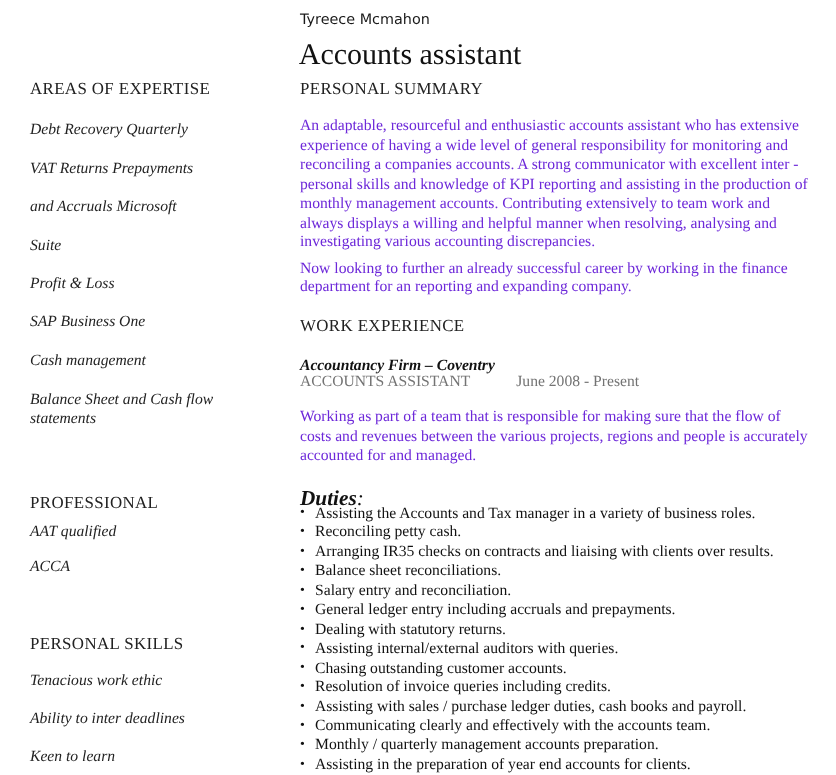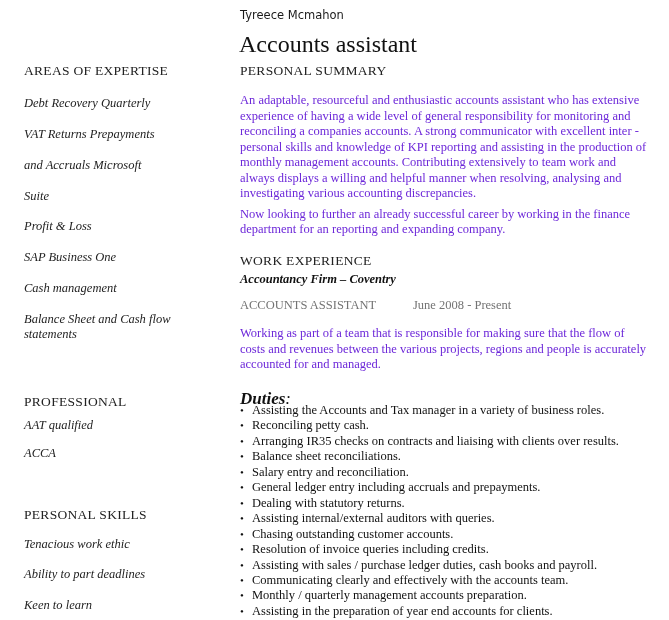--- a/index.html
+++ b/index.html
@@ -40,21 +40,21 @@
       color: #222;
       line-height: 15px;
     }
     .body-line {
       left: 240px;
       font-size: 12.5px;
       line-height: 15.6px;
       color: #6d28d9;
     }
     .firm {
-      left: 240px; top: 272px;
+      left: 240px; top: 285px;
       font-size: 12.5px;
       font-style: italic;
       font-weight: bold;
       color: #111;
     }
     .role-row {
       left: 240px; top: 298px;
       font-size: 12.5px;
       color: #737373;
     }
@@ -105,21 +105,21 @@
 <div class="abs left-item" style="top:281px;">Cash management</div>
 <div class="abs left-item" style="top:312px;">Balance Sheet and Cash flow</div>
 <div class="abs left-item" style="top:327px;">statements</div>
 
 <div class="abs heading" style="left:24px; top:394px;">PROFESSIONAL</div>
 <div class="abs left-item" style="top:418px;">AAT qualified</div>
 <div class="abs left-item" style="top:446px;">ACCA</div>
 
 <div class="abs heading" style="left:24px; top:507px;">PERSONAL SKILLS</div>
 <div class="abs left-item" style="top:537px;">Tenacious work ethic</div>
-<div class="abs left-item" style="top:567px;">Ability to part deadlines</div>
+<div class="abs left-item" style="top:567px;">Ability to inter deadlines</div>
 <div class="abs left-item" style="top:598px;">Keen to learn</div>
 
 <div class="abs heading" style="left:240px; top:63px;">PERSONAL SUMMARY</div>
 <div class="abs body-line" style="top:93px;">An adaptable, resourceful and enthusiastic accounts assistant who has extensive</div>
 <div class="abs body-line" style="top:109px;">experience of having a wide level of general responsibility for monitoring and</div>
 <div class="abs body-line" style="top:124px;">reconciling a companies accounts. A strong communicator with excellent inter -</div>
 <div class="abs body-line" style="top:140px;">personal skills and knowledge of KPI reporting and assisting in the production of</div>
 <div class="abs body-line" style="top:155px;">monthly management accounts. Contributing extensively to team work and</div>
 <div class="abs body-line" style="top:171px;">always displays a willing and helpful manner when resolving, analysing and</div>
 <div class="abs body-line" style="top:186px;">investigating various accounting discrepancies.</div>

